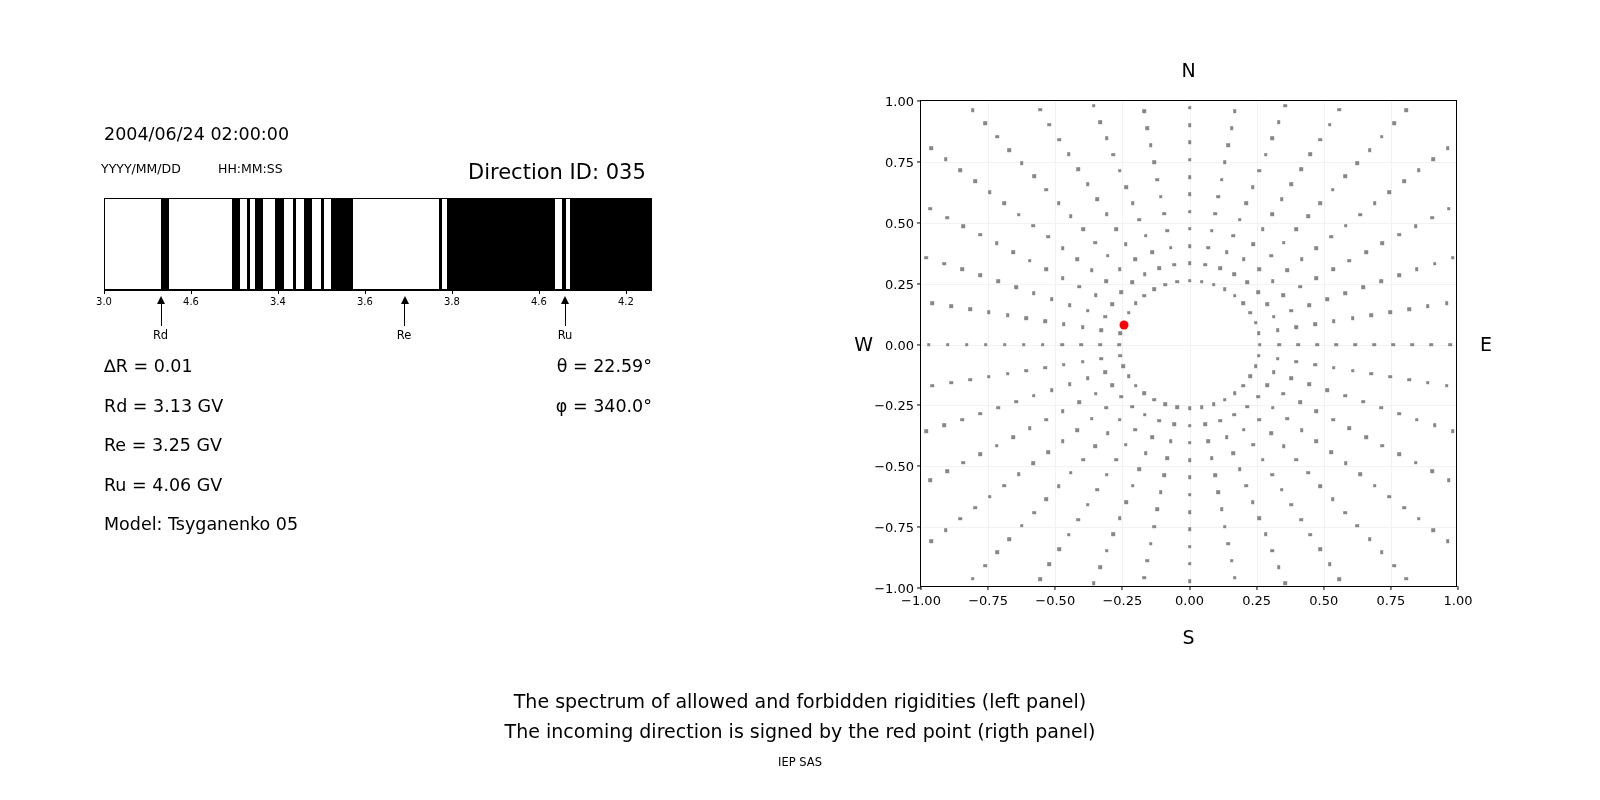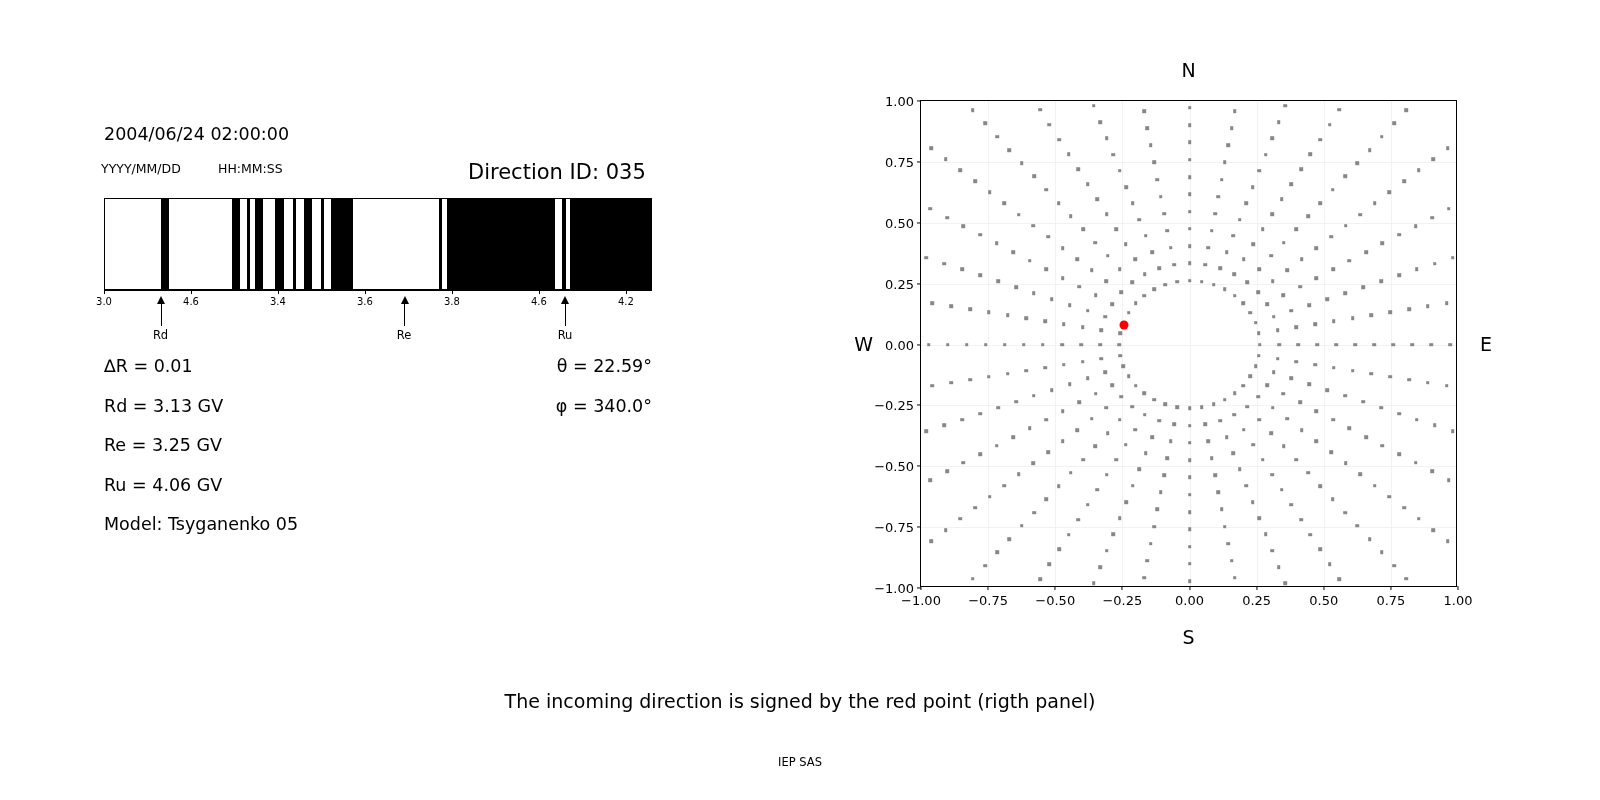--- a/index.html
+++ b/index.html
@@ -794,16 +794,17 @@
       </div>
 
     <div class="compass" id="compass-n">N</div>
     <div class="compass" id="compass-s">S</div>
     <div class="compass" id="compass-w">W</div>
     <div class="compass" id="compass-e">E</div>
   </div>
 </div>
 
 <div id="caption">
+  <div class="caption-line">The spectrum of allowed and forbidden rigidities (left panel)</div>
   <div class="caption-line">The incoming direction is signed by the red point (rigth panel)</div>
 </div>
 
 <div id="footer">IEP SAS</div>
 
 </body></html>

